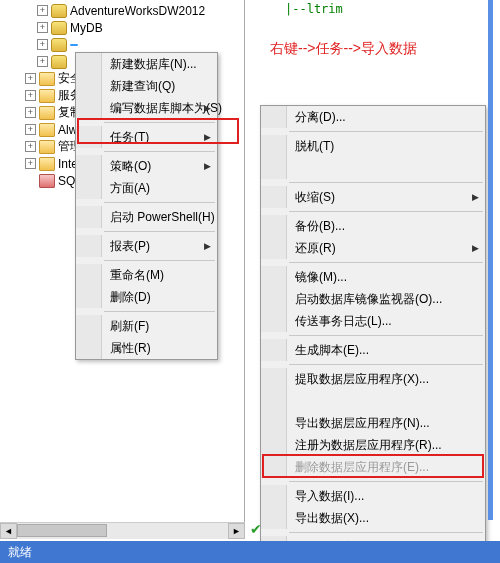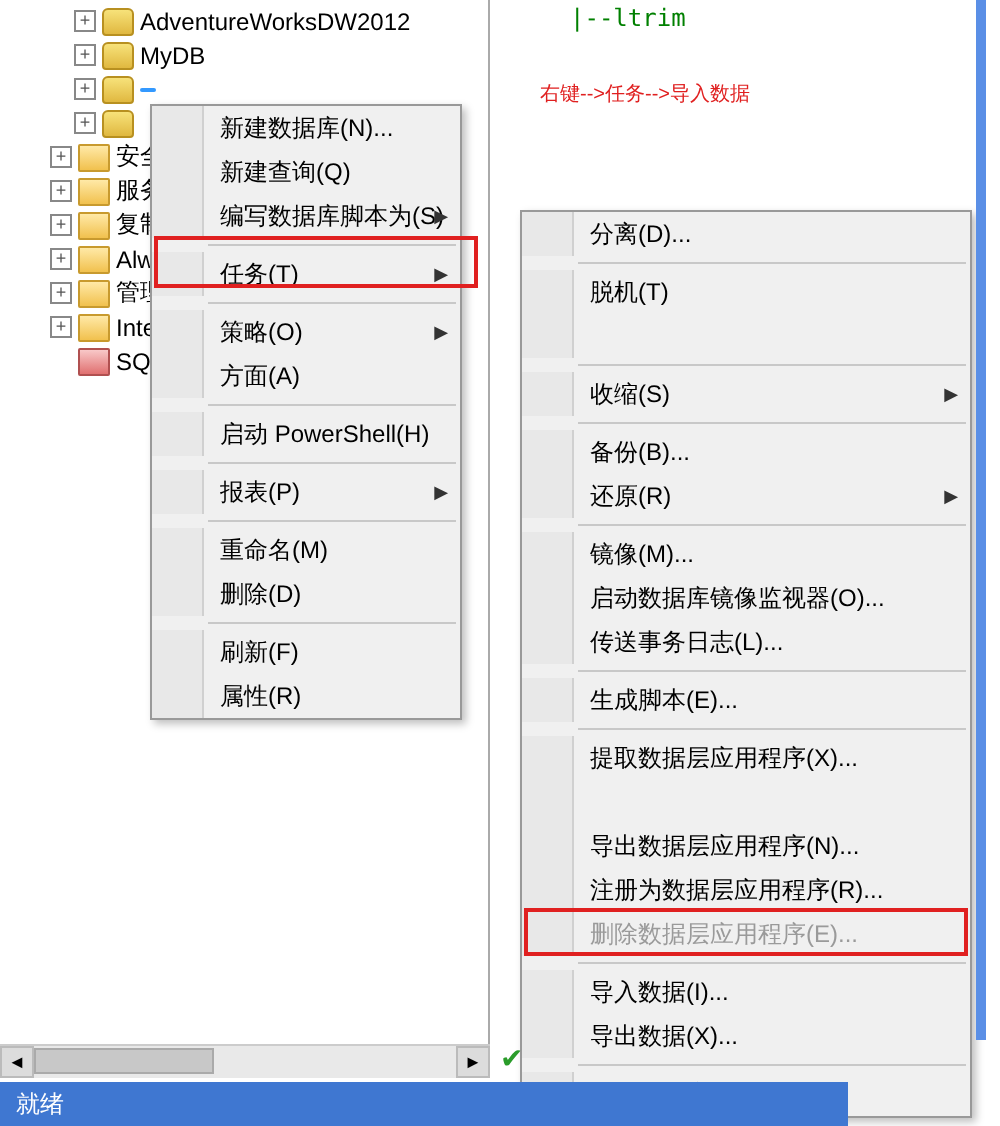--- a/index.html
+++ b/index.html
@@ -87,42 +87,42 @@
     right: 6px;
     font-size: 9px;
     color: #333;
   }
   .mi.disabled .lbl { color: #9a9a9a; }
   .sep {
     height: 1px;
     margin: 3px 2px 3px 28px;
     background: #c8c8c8;
   }
-  .menu1 { left: 75px; top: 52px; width: 156px; }
+  .menu1 { left: 75px; top: 52px; width: 143px; }
   .menu2 { left: 260px; top: 105px; width: 226px; }
 
   .hl-red {
     position: absolute;
     border: 2px solid #e02020;
     pointer-events: none;
   }
   .hl1 { left: 77px; top: 118px; width: 162px; height: 26px; }
   .hl2 { left: 262px; top: 454px; width: 222px; height: 24px; }
 
   .annot {
     position: absolute;
     color: #e02020;
-    font-size: 10px;
+    font-size: 14px;
     left: 270px;
     top: 40px;
   }
   .statusbar {
     position: absolute;
     left: 0; bottom: 0;
-    width: 424px; height: 22px;
+    width: 500px; height: 22px;
     background: #3f77d1;
     color: #fff;
     padding-left: 8px;
     line-height: 22px;
     font-size: 12px;
   }
   .code-hint {
     position:absolute;
     left:265px; top:2px;
     color:#008000;

